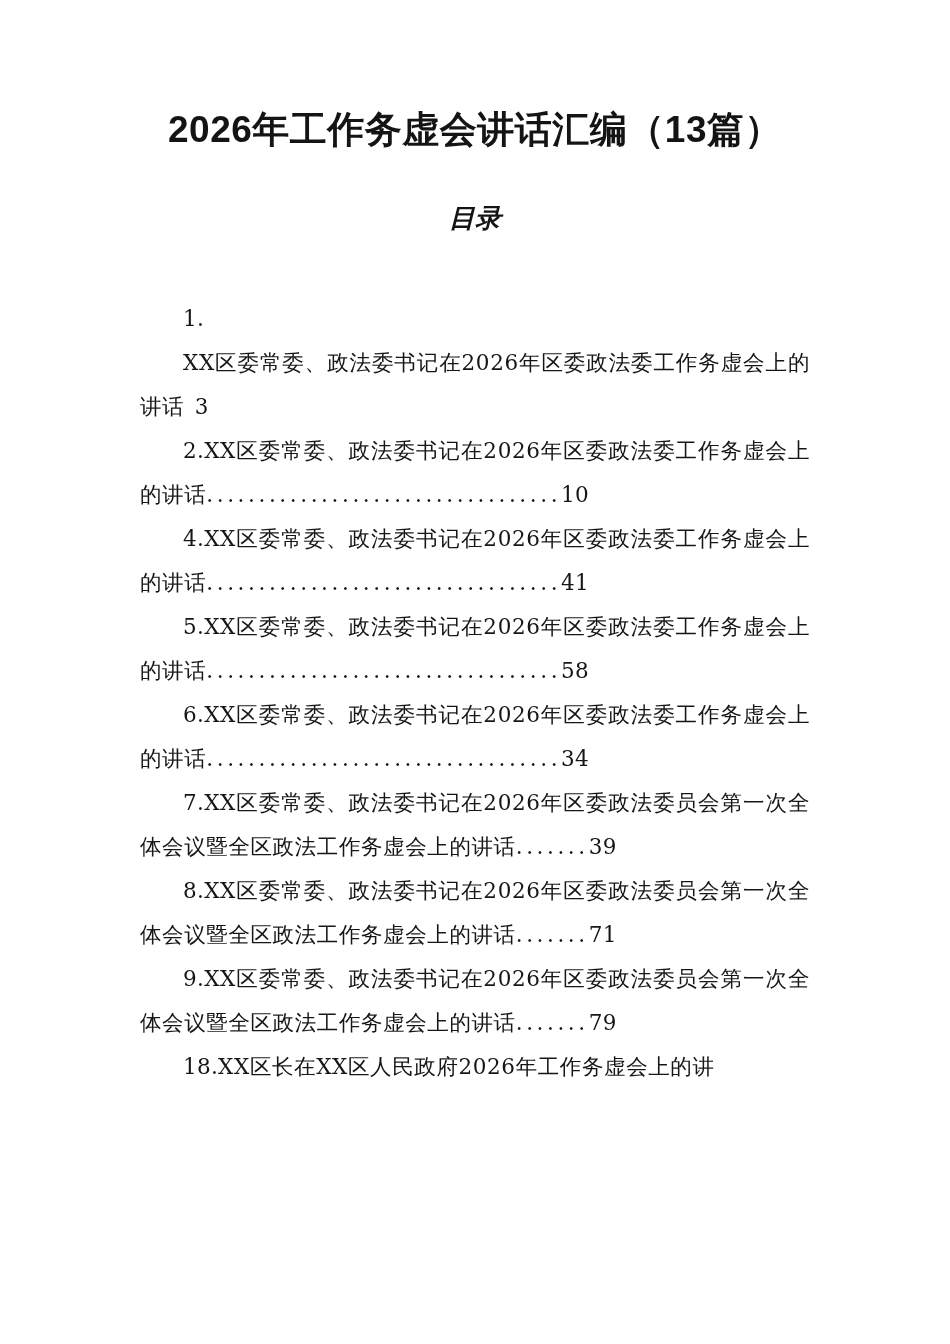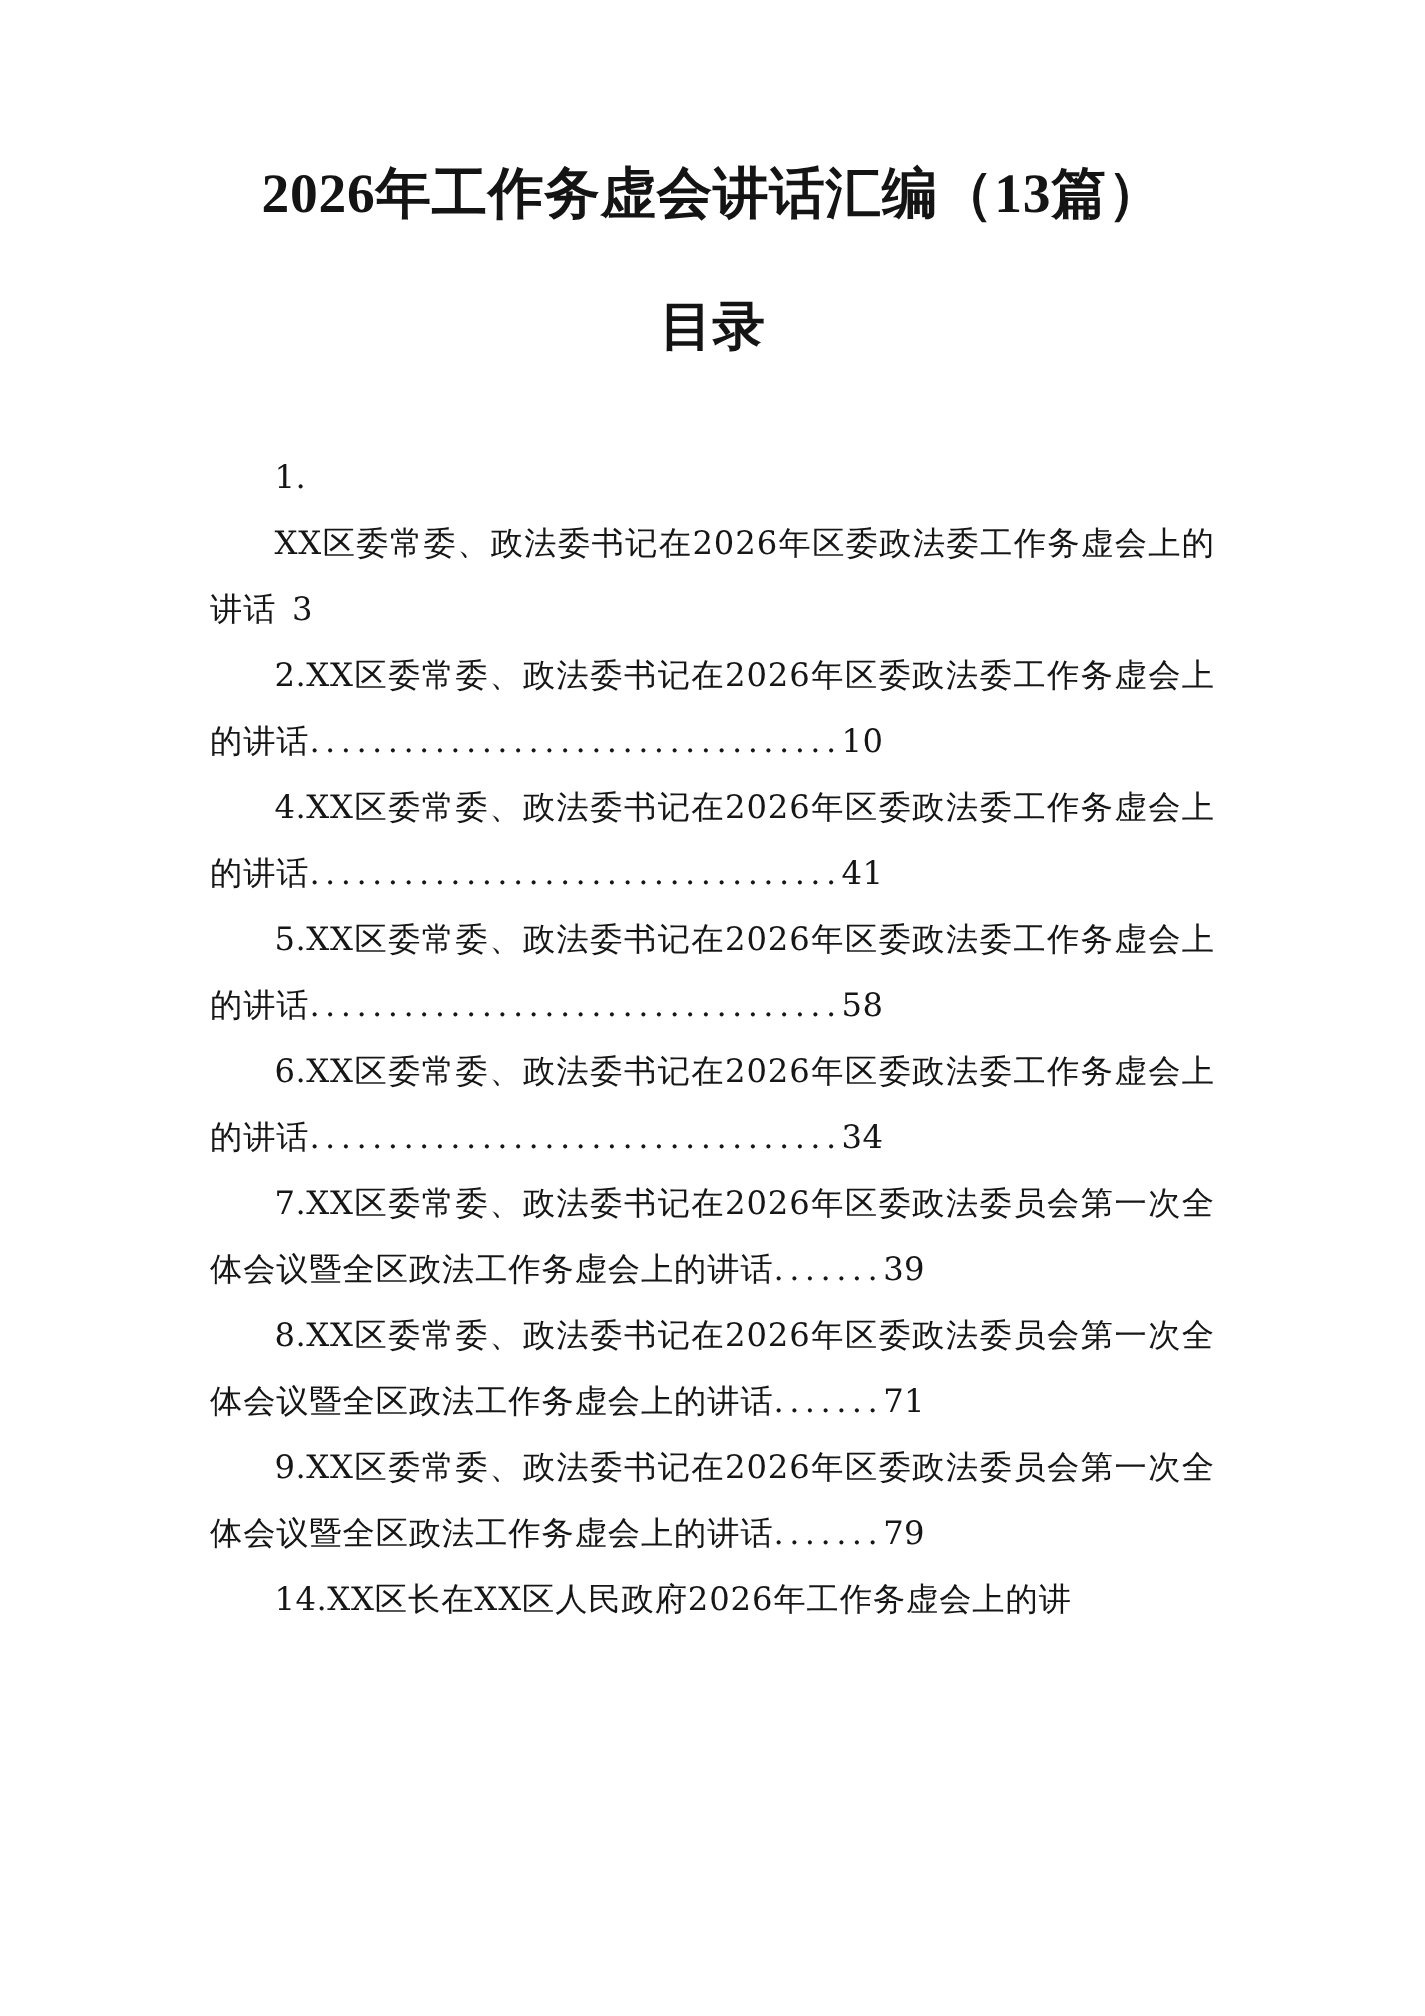--- a/index.html
+++ b/index.html
@@ -29,34 +29,35 @@
   .doc-title {
     position: absolute;
     left: 0;
     top: 104px;
     width: 950px;
     text-align: center;
     font-size: 37px;
     font-weight: bold;
     letter-spacing: 0.5px;
     line-height: 52px;
-    font-family: Liberation Serif, serif;
+    font-family: Liberation Sans, sans-serif;
     white-space: nowrap;
   }
 
   .toc-heading {
     position: absolute;
     left: 0;
     top: 194px;
     width: 950px;
     text-align: center;
-    font-size: 35px;
+    font-size: 26px;
     font-weight: bold;
     line-height: 48px;
     font-family: "DejaVu Serif", "Liberation Serif", serif;
+    font-style: italic;
   }
 
   
   .toc {
     position: absolute;
     left: 140px;
     top: 297px;
     width: 670px;
   }
 
@@ -123,16 +124,16 @@
     <div class="toc-entry"><span class="num">5.</span><span>XX区委常委、政法委书记在2026年区委政法委工作务虚会上的讲话</span><span class="leader">..................................</span><span class="pageno">58</span></div>
 
     <div class="toc-entry"><span class="num">6.</span><span>XX区委常委、政法委书记在2026年区委政法委工作务虚会上的讲话</span><span class="leader">..................................</span><span class="pageno">34</span></div>
 
     <div class="toc-entry"><span class="num">7.</span><span>XX区委常委、政法委书记在2026年区委政法委员会第一次全体会议暨全区政法工作务虚会上的讲话</span><span class="leader">.......</span><span class="pageno">39</span></div>
 
     <div class="toc-entry"><span class="num">8.</span><span>XX区委常委、政法委书记在2026年区委政法委员会第一次全体会议暨全区政法工作务虚会上的讲话</span><span class="leader">.......</span><span class="pageno">71</span></div>
 
     <div class="toc-entry"><span class="num">9.</span><span>XX区委常委、政法委书记在2026年区委政法委员会第一次全体会议暨全区政法工作务虚会上的讲话</span><span class="leader">.......</span><span class="pageno">79</span></div>
 
-    <div class="toc-entry"><span class="num">14.</span><span>XX区长在XX区人民政府2026年工作务虚会上的讲</span><span class="leader"></span><span class="pageno"></span></div>
+    <div class="toc-entry"><span class="num">18.</span><span>XX区长在XX区人民政府2026年工作务虚会上的讲</span><span class="leader"></span><span class="pageno"></span></div>
 
   </div>
 </div>
 
 </body></html>

